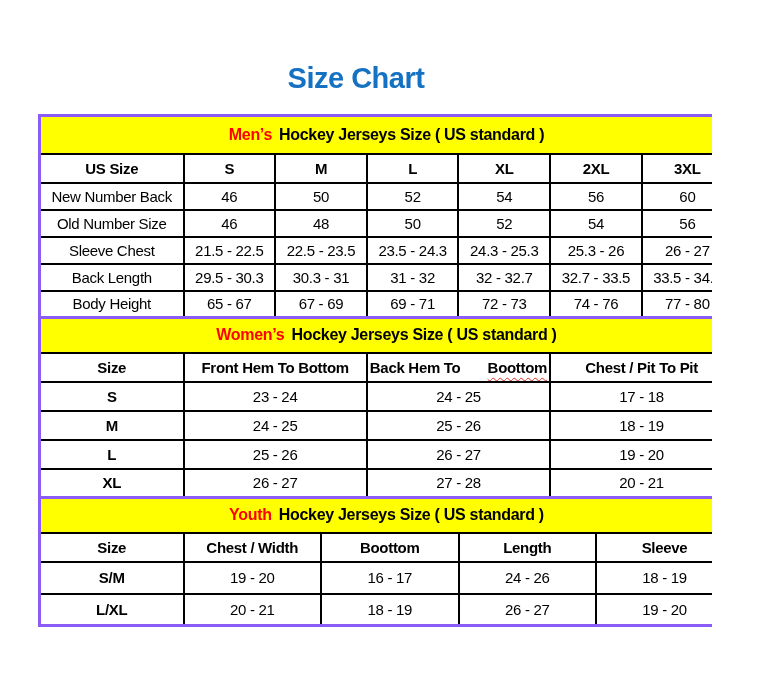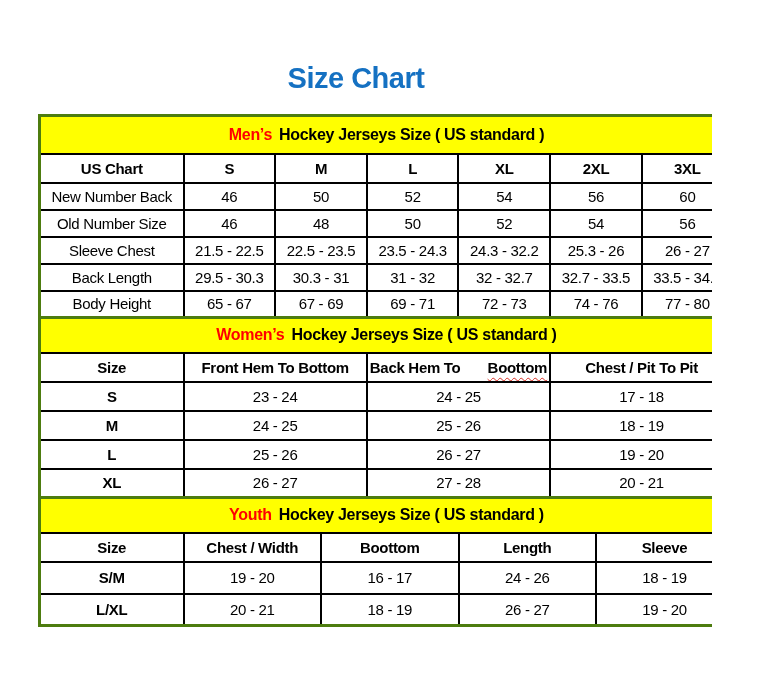--- a/index.html
+++ b/index.html
@@ -21,21 +21,21 @@
     letter-spacing: -0.5px;
   }
   .tables {
     width: 697px;
     margin: 19px 0 0 38px;
   }
   table {
     border-collapse: collapse;
     table-layout: fixed;
     width: 697px;
-    border: 3px solid #4d7c0f;
+    border: 3px solid #8b5cf6;
   }
   .tables table + table { margin-top: -3px; }
   th, td {
     border: 2px solid #000000;
     padding: 0 2px;
     text-align: center;
     vertical-align: middle;
     font-size: 15px;
     color: #000000;
     overflow: hidden;
@@ -99,21 +99,21 @@
       <tbody>
         <tr class="band-row">
           <td class="band" colspan="7">
             <div class="band-inner">
               <span class="accent-red">Men’s</span>
               <span>Hockey Jerseys Size ( US standard )</span>
             </div>
           </td>
         </tr>
         <tr class="head-row">
-          <th>US Chart</th>
+          <th>US Size</th>
           <th>S</th>
           <th>M</th>
           <th>L</th>
           <th>XL</th>
           <th>2XL</th>
           <th>3XL</th>
         </tr>
         <tr class="data-row">
           <td class="row-label">New Number Back</td>
           <td>46</td>
@@ -130,21 +130,21 @@
           <td>50</td>
           <td>52</td>
           <td>54</td>
           <td>56</td>
         </tr>
         <tr class="data-row">
           <td class="row-label">Sleeve Chest</td>
           <td>21.5 - 22.5</td>
           <td>22.5 - 23.5</td>
           <td>23.5 - 24.3</td>
-          <td>24.3 - 32.2</td>
+          <td>24.3 - 25.3</td>
           <td>25.3 - 26</td>
           <td>26 - 27</td>
         </tr>
         <tr class="data-row">
           <td class="row-label">Back Length</td>
           <td>29.5 - 30.3</td>
           <td>30.3 - 31</td>
           <td>31 - 32</td>
           <td>32 - 32.7</td>
           <td>32.7 - 33.5</td>

